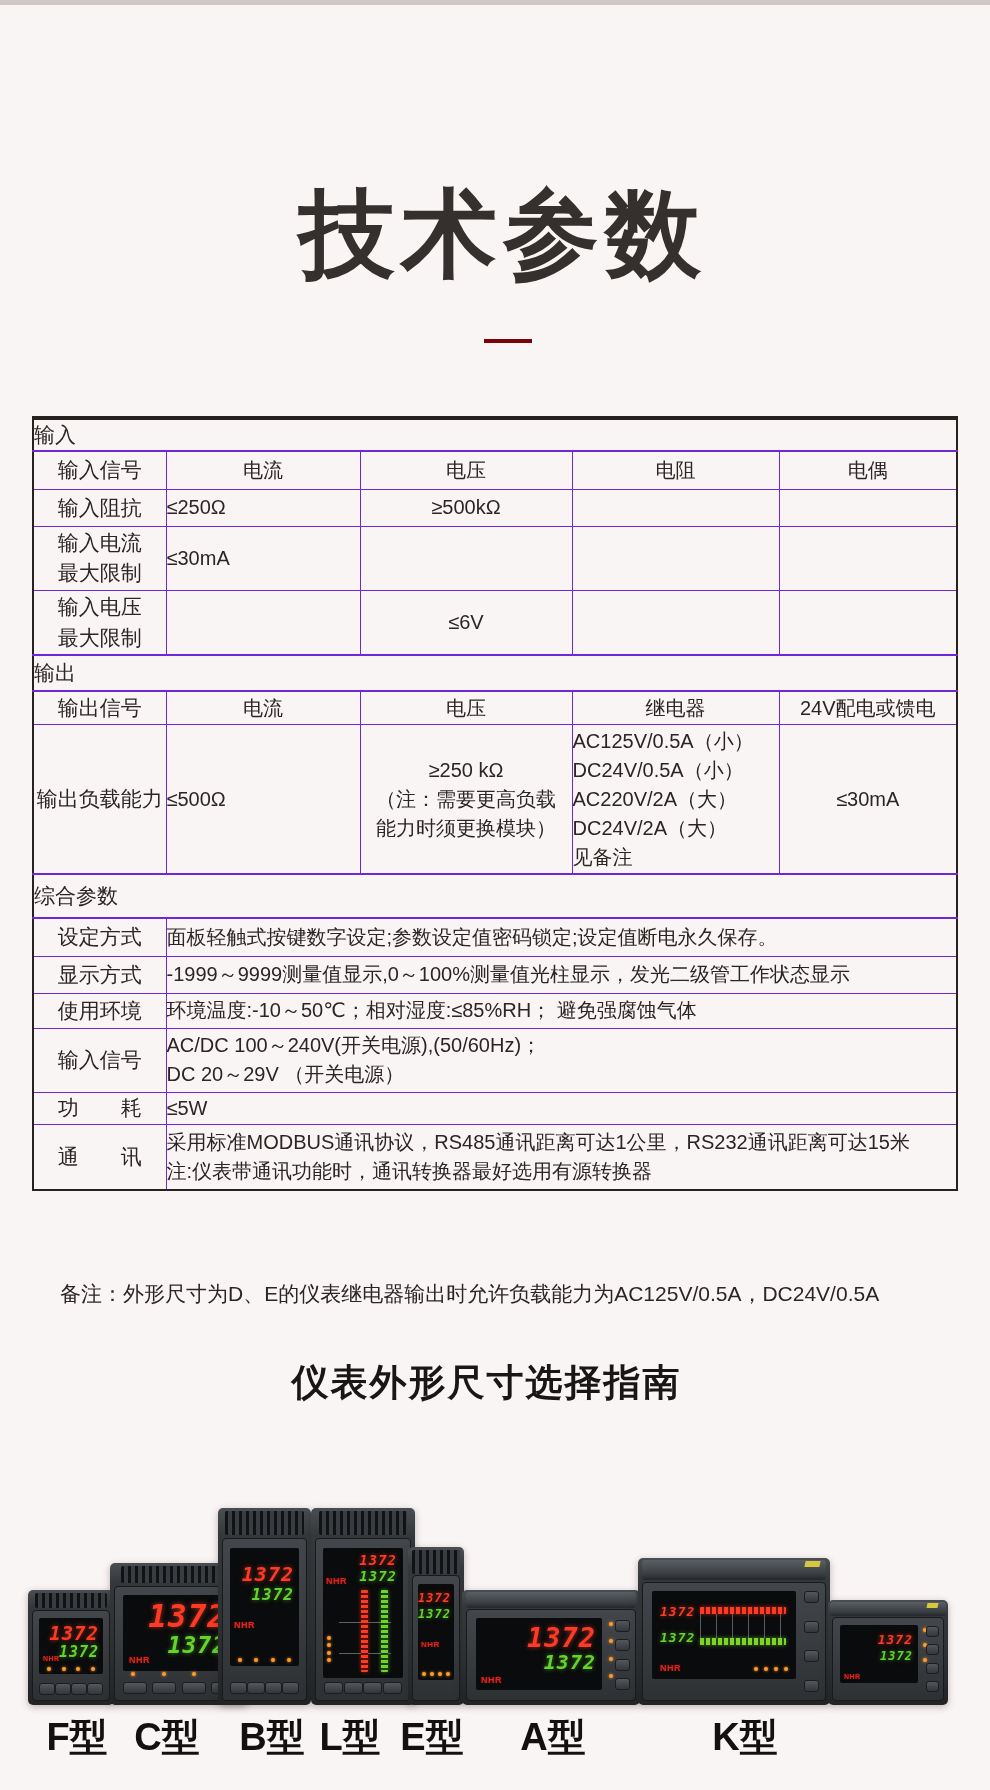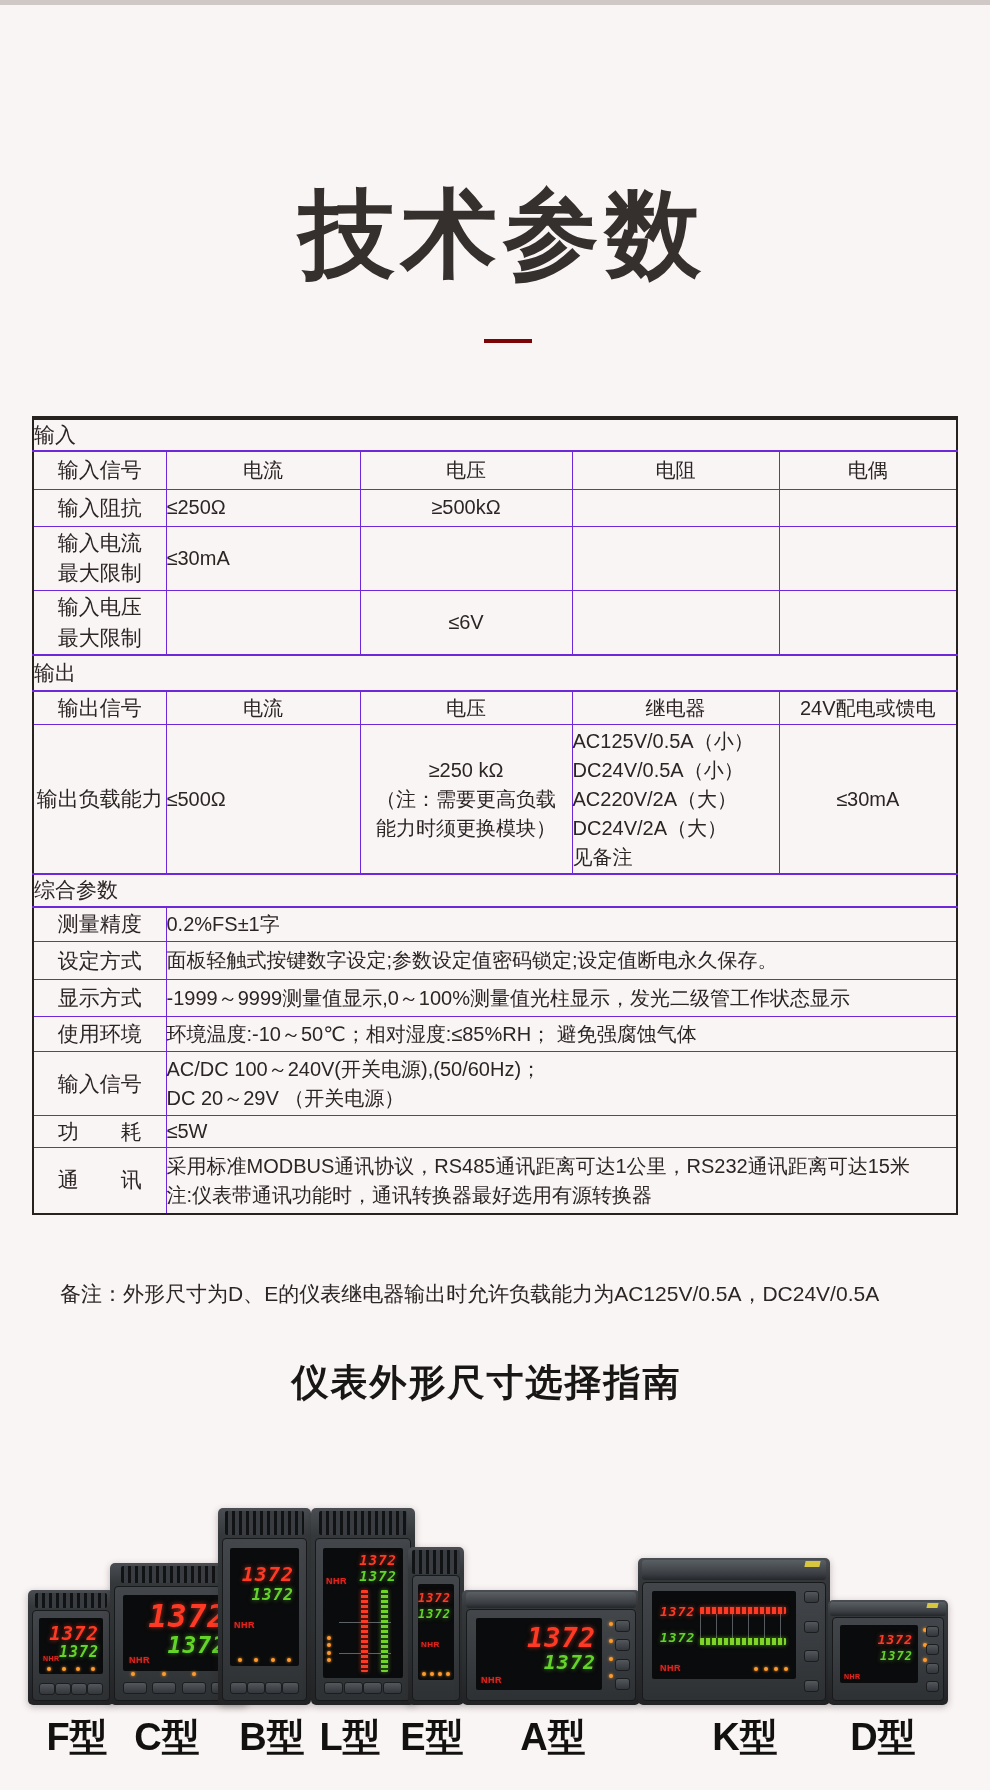--- a/index.html
+++ b/index.html
@@ -165,27 +165,23 @@
     <td class="v-c v-top pre">≥250 kΩ
 （注：需要更高负载
 能力时须更换模块）</td>
     <td class="v-l2 v-top pre">AC125V/0.5A（小）
 DC24V/0.5A（小）
 AC220V/2A（大）
 DC24V/2A（大）
 见备注</td>
     <td class="v-c v-top">≤30mA</td>
   </tr>
-  <tr class="sect-row" style="height:32px">
+  <tr class="sect-row" style="height:44px">
         <td class="sect" colspan="5">综合参数</td>
       </tr>
-  <tr style="height:35px">
-    <td class="lbl">测量精度</td>
-    <td class="v-l2" colspan="4">0.2%FS±1字</td>
-  </tr>
   <tr style="height:38px">
     <td class="lbl">设定方式</td>
     <td class="v-l2" colspan="4">面板轻触式按键数字设定;参数设定值密码锁定;设定值断电永久保存。</td>
   </tr>
   <tr style="height:37px">
     <td class="lbl">显示方式</td>
     <td class="v-l2" colspan="4">-1999～9999测量值显示,0～100%测量值光柱显示，发光二级管工作状态显示</td>
   </tr>
   <tr style="height:35px">
     <td class="lbl">使用环境</td>
@@ -399,14 +395,13 @@
     </div>
   </div>
 
   <div class="model-label" style="left:7px">F型</div>
   <div class="model-label" style="left:97px">C型</div>
   <div class="model-label" style="left:202px">B型</div>
   <div class="model-label" style="left:280px">L型</div>
   <div class="model-label" style="left:362px">E型</div>
   <div class="model-label" style="left:483px">A型</div>
   <div class="model-label" style="left:675px">K型</div>
-  <div class="model-label" style="left:813px">D型</div>
 </div>
 
 </body></html>

